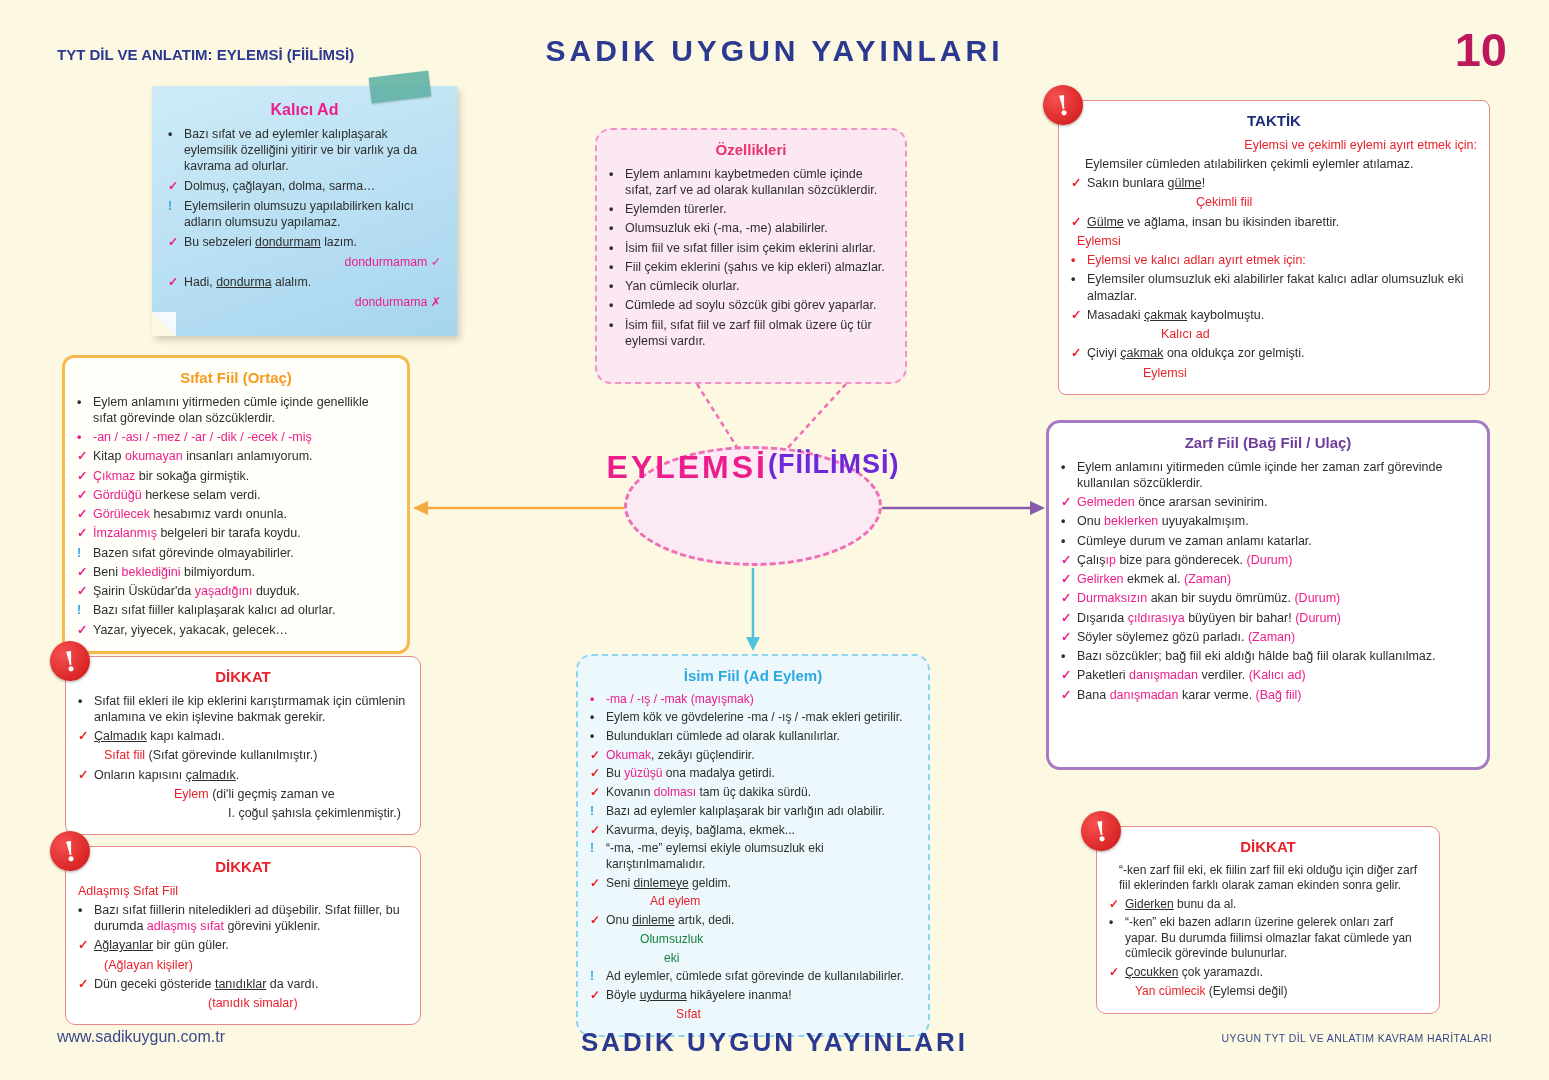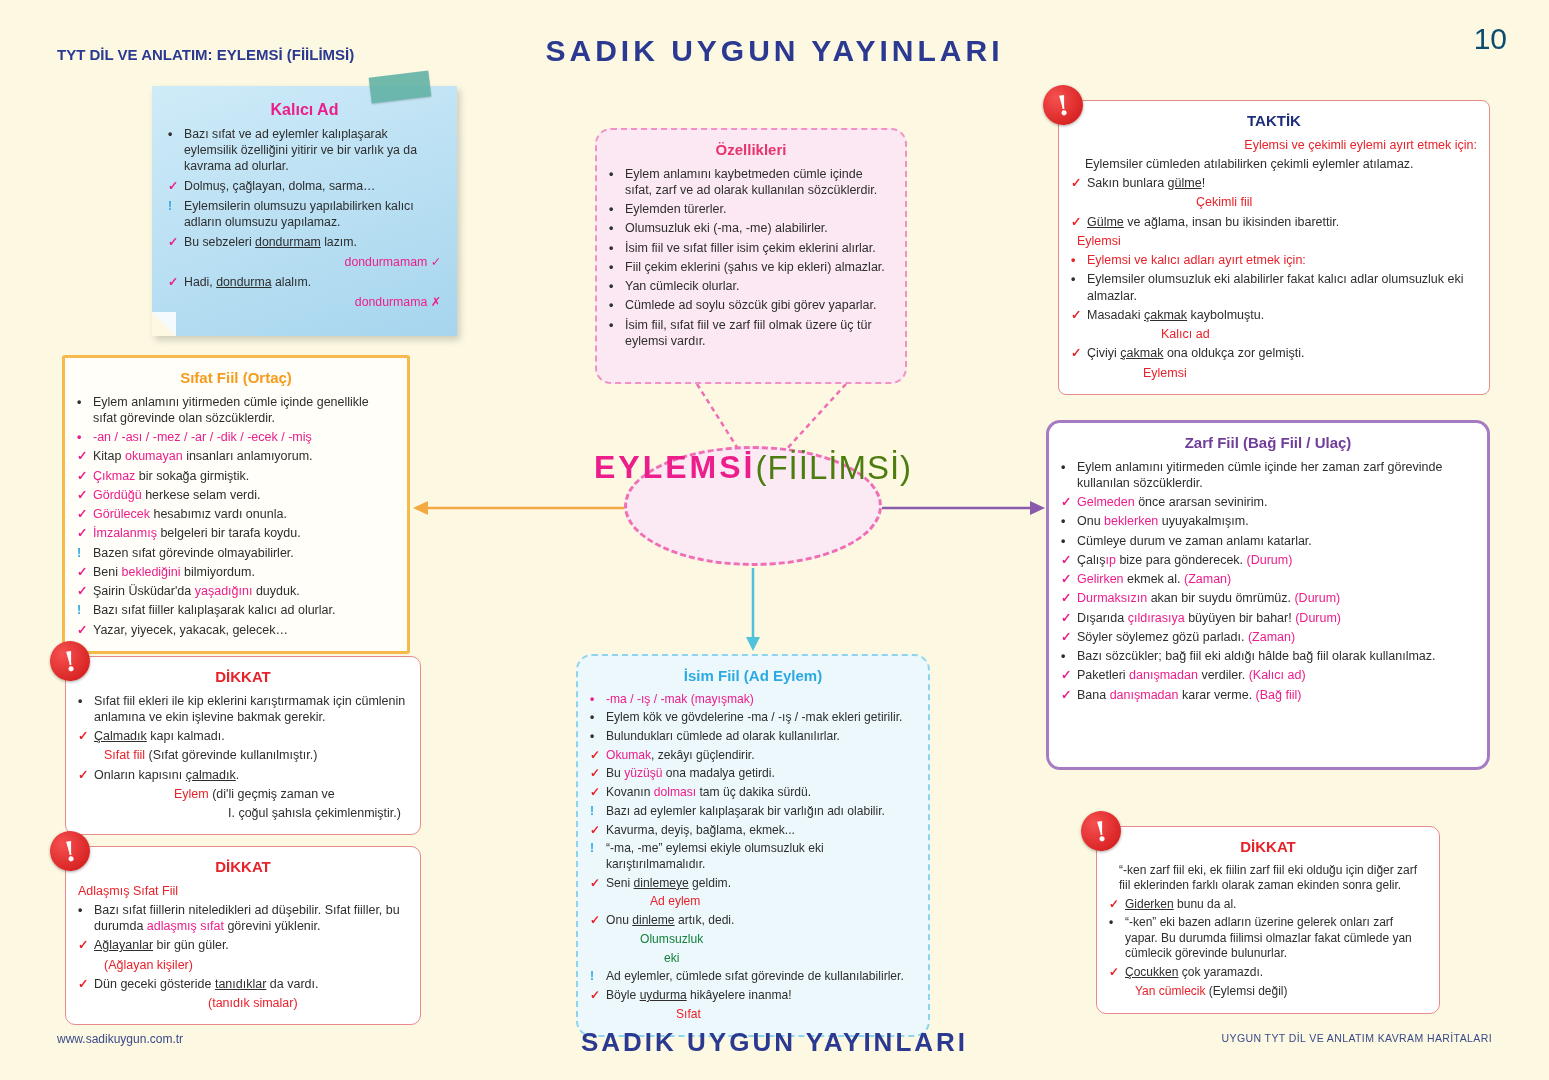--- a/index.html
+++ b/index.html
@@ -3,30 +3,30 @@
 <meta charset="utf-8">
 <style>
   *{margin:0;padding:0;box-sizing:border-box}
   html,body{background:#FCF8E2}
   body{font-family:"Liberation Sans",sans-serif;color:#2e2e2e}
   .page{position:relative;width:1549px;height:1080px;background:#FCF8E2;overflow:hidden}
 
   
   .header-left{position:absolute;left:57px;top:46px;font-size:15px;font-weight:bold;color:#2B3990}
   .header-center{position:absolute;left:0;right:0;top:34px;text-align:center;font-size:30px;font-weight:bold;color:#2B3990;letter-spacing:4px}
-  .page-number{position:absolute;right:42px;top:22px;font-size:30px;font-weight:normal;color:#0c4a6e}
-  .footer-left{position:absolute;left:57px;bottom:34px;font-size:12px;color:#3A4A8A}
+  .page-number{position:absolute;right:42px;top:22px;font-size:47px;font-weight:bold;color:#be185d}
+  .footer-left{position:absolute;left:57px;bottom:34px;font-size:16px;color:#3A4A8A}
   .footer-center{position:absolute;left:0;right:0;bottom:22px;text-align:center;font-size:26px;font-weight:bold;color:#2B3990;letter-spacing:3px}
   .footer-right{position:absolute;right:57px;bottom:36px;font-size:10.5px;color:#3A4A8A;letter-spacing:.4px}
 
   
   .connectors{position:absolute;left:0;top:0;pointer-events:none}
 
   
-  .box{position:absolute;border-radius:3px;padding:10px 12px;font-size:12.5px;line-height:1.3;background:#fff}
+  .box{position:absolute;border-radius:12px;padding:10px 12px;font-size:12.5px;line-height:1.3;background:#fff}
   .box-title{display:block;text-align:center;font-weight:bold;font-size:15px;margin-bottom:6px}
   .t-pink{color:#EC1E8C;font-size:16px}
   .t-crimson{color:#E8336D}
   .t-navy{color:#1F2E7A}
   .t-orange{color:#F59C20}
   .t-red{color:#E8222A}
   .t-blue{color:#2BAAE2}
   .t-purple{color:#6F3E99}
 
   
@@ -51,21 +51,21 @@
   .box-dikkat2{left:65px;top:846px;width:356px;min-height:160px;border:1.5px solid #E98A8A;border-radius:10px}
   .box-isim{left:576px;top:654px;width:354px;min-height:356px;background:#EDF8FD;border:2.5px dashed #8ED4EC;border-radius:16px;font-size:12.1px}
   .box-zarf{left:1046px;top:420px;width:444px;min-height:350px;border:3px solid #A77BC4;border-radius:14px}
   .box-dikkat3{left:1096px;top:826px;width:344px;min-height:188px;border:1.5px solid #E98A8A;border-radius:10px;font-size:12px}
 
   .bang{position:absolute;width:40px;height:40px;border-radius:50%;background:radial-gradient(circle at 35% 30%,#F65050,#CE1414);color:#fff;font-weight:bold;font-size:27px;line-height:1;display:flex;align-items:center;justify-content:center;top:-16px;left:-16px;transform:rotate(-8deg);box-shadow:0 1px 3px rgba(0,0,0,.35);font-family:"DejaVu Serif",serif}
 
   
   .cloud{position:absolute;left:624px;top:446px;width:258px;height:120px;background:#FBE9F4;border:3px dashed #F06EB4;border-radius:50%;display:flex;flex-direction:row;align-items:flex-start;justify-content:center}
   .cloud .l1{font-size:32px;font-weight:800;color:#EC1E8C;letter-spacing:3px}
-  .cloud .l2{font-size:33px;font-weight:400;color:#4d7c0f;letter-spacing:1px}
+  .cloud .l2{font-size:27px;font-weight:700;color:#6d28d9;letter-spacing:1px}
 </style>
 </head>
 <body>
 
 <div class="page">
 
   <svg class="connectors" width="1549" height="1080" viewBox="0 0 1549 1080">
     <g>
       <line x1="624" y1="508" x2="428" y2="508" stroke="#F5A942" stroke-width="2.5"></line>
       <polygon points="413,508 428,501 428,515" fill="#F5A942"></polygon>

